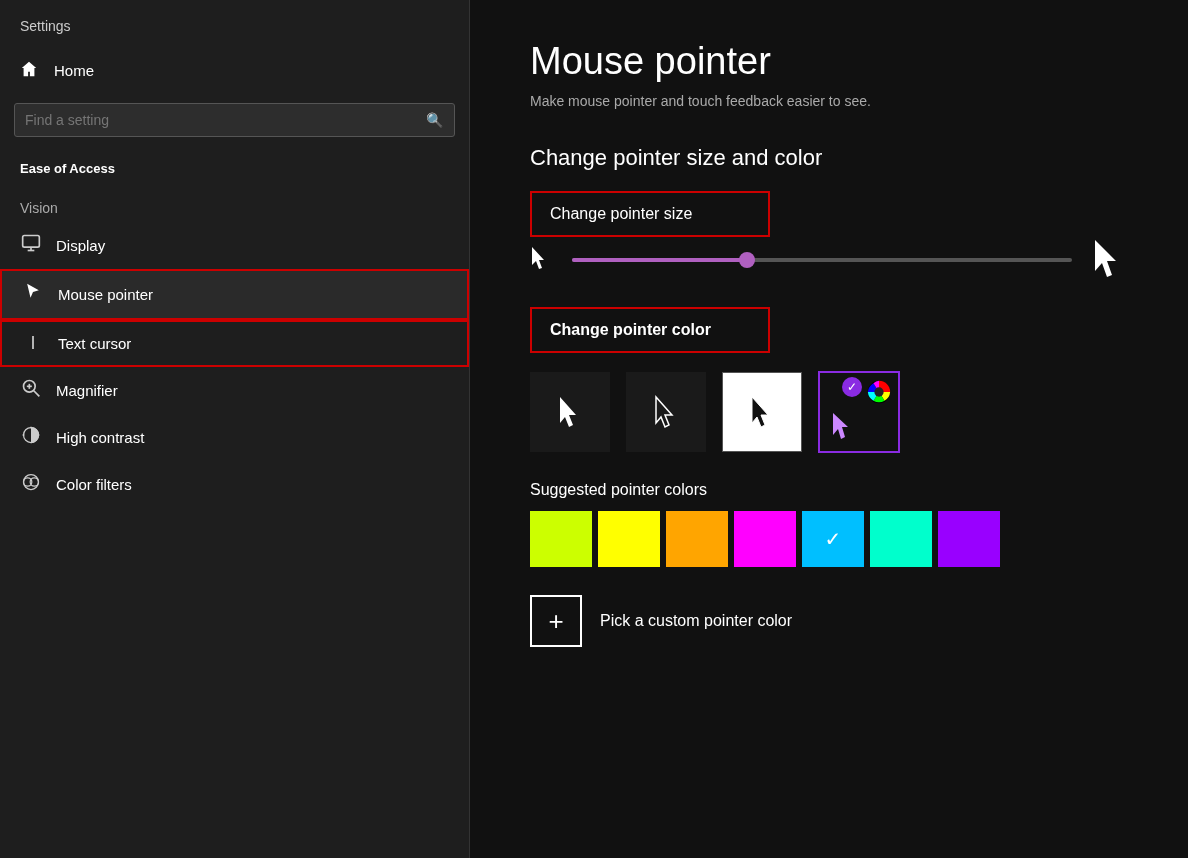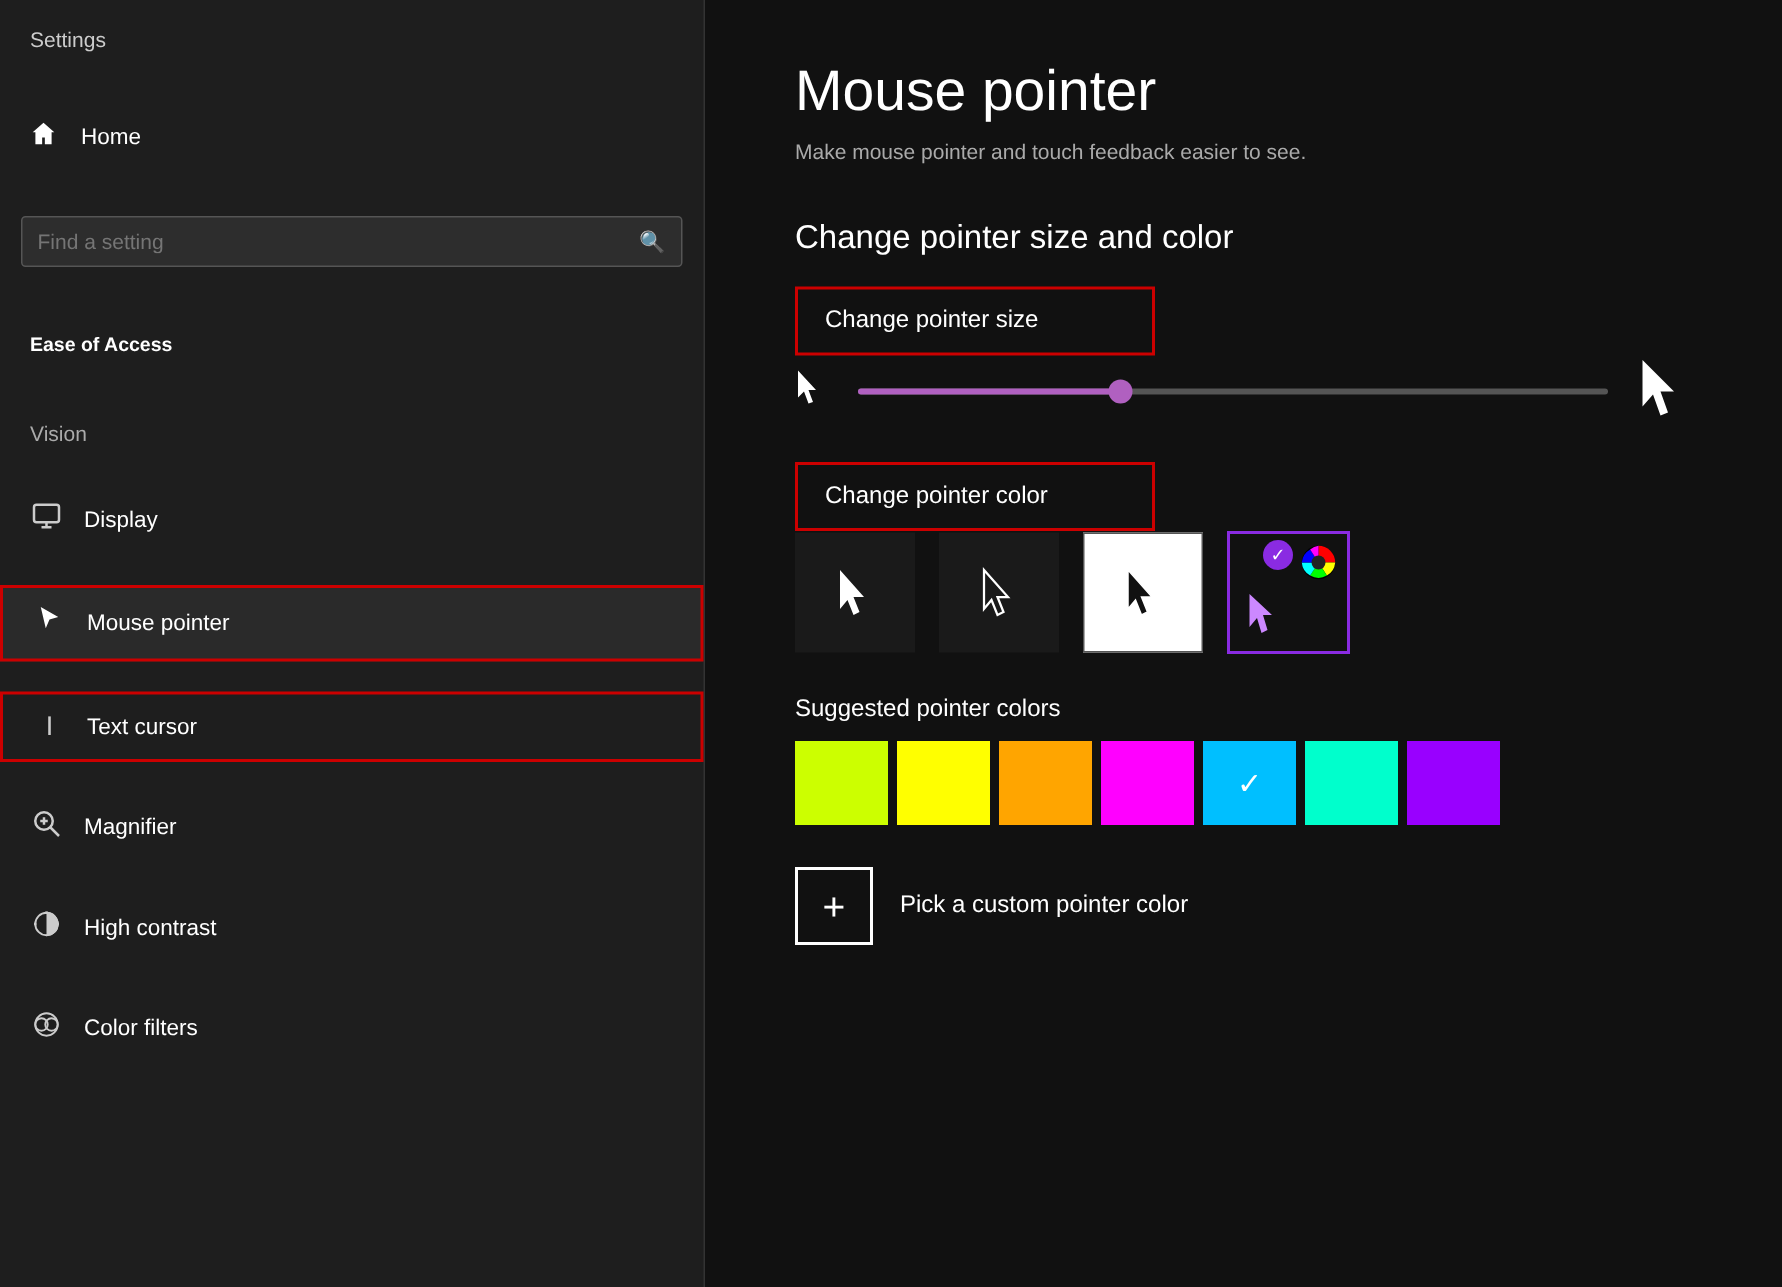--- a/index.html
+++ b/index.html
@@ -15,21 +15,20 @@
 
     
     .sidebar {
       width: 470px;
       min-width: 470px;
       background: #1e1e1e;
       display: flex;
       flex-direction: column;
       padding: 0;
       border-right: 1px solid #333;
-      gap: 20px;
     }
     .sidebar-title {
       padding: 18px 20px 14px 20px;
       font-size: 14px;
       font-weight: 400;
       color: #ccc;
       border-bottom: none;
     }
     .sidebar-home {
       display: flex;
@@ -162,21 +161,23 @@
       height: 16px;
       background: #b060c0;
       border-radius: 50%;
     }
 
     
     .pointer-color-box {
       border: 2px solid #c00;
       padding: 12px 18px;
       display: inline-block;
+      margin-bottom: 18px;
       min-width: 240px;
+      font-weight: bold;
     }
     .pointer-color-label {
       font-size: 16px;
       color: #fff;
     }
 
     .color-options-row {
       display: flex;
       align-items: center;
       gap: 16px;

